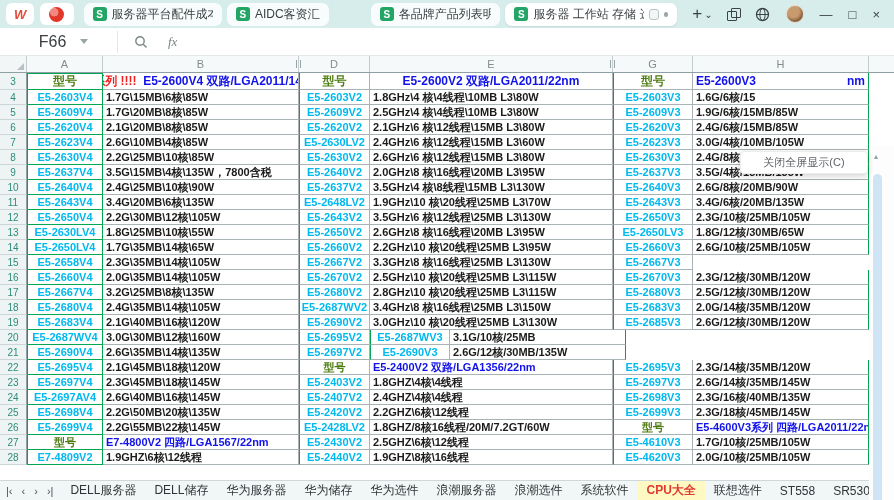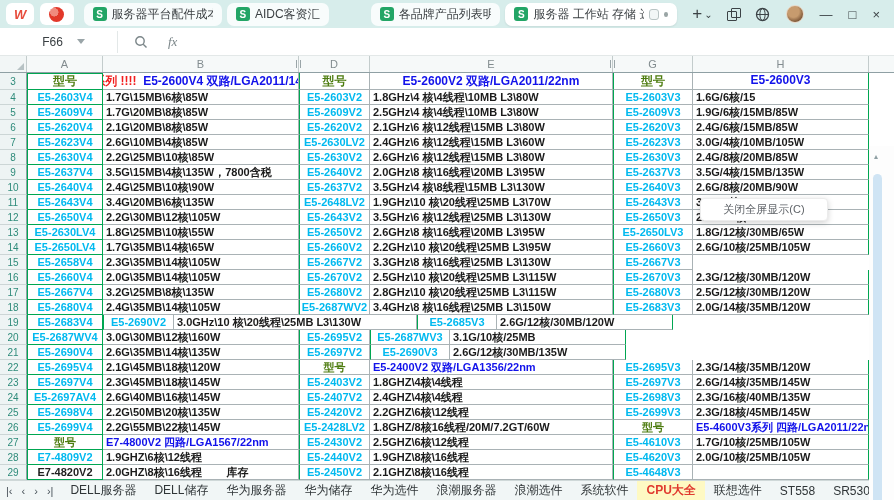--- a/index.html
+++ b/index.html
@@ -23,21 +23,21 @@
 .chev-btn { font-size:10px; color:#3c4346; margin-right:14px; }
 .win-ctrls { margin-left:auto; display:flex; align-items:center; gap:16px; padding-right:8px; }
 .boards-ic { position:relative; width:12px; height:12px; }
 .boards-ic:before { content:""; position:absolute; left:0; top:3px; width:8px; height:8px; border:1.4px solid #3c4346; border-radius:1px; background:#d7edeb; }
 .boards-ic:after { content:""; position:absolute; left:4px; top:0; width:8px; height:8px; border:1.4px solid #3c4346; border-radius:1px; }
 .avatar { width:18px; height:18px; border-radius:50%; background:radial-gradient(circle at 40% 35%, #c79b6e 40%, #7a5536 75%); border:1px solid #e8d9c8; }
 .wc { font-size:13px; color:#3c4346; line-height:1; cursor:pointer; }
 
 
 .fbar { height:28px; background:#fff; display:flex; align-items:center; border-bottom:1px solid #e3e8e8; }
-.namebox { width:108px; height:22px; margin-left:10px; display:flex; align-items:center; justify-content:center; gap:14px; font-size:12px; color:#3a4043; border-right:1px solid #e3e8e8; }
+.namebox { width:108px; height:22px; margin-left:10px; display:flex; align-items:center; justify-content:center; gap:14px; font-size:16px; color:#3a4043; border-right:1px solid #e3e8e8; }
 .nb-chev { width:0; height:0; border-left:4px solid transparent; border-right:4px solid transparent; border-top:5px solid #9aa5a8; }
 .fx-wrap { display:flex; align-items:center; gap:20px; padding-left:16px; color:#7b8689; }
 .fx-txt { font-style:italic; font-size:13px; font-family:"Liberation Serif",serif; }
 .f-input { flex:1; height:100%; }
 
 
 .colhead { height:17px; display:flex; background:#f6f9f9; border-bottom:1px solid #8fa0a4; font-size:11px; color:#828c8f; position:relative; }
 .ch { display:flex; align-items:center; justify-content:center; border-right:1px solid #c3cccc; }
 .corner { width:27px; position:relative; background:#f2f6f6; }
 .corner:after { content:""; position:absolute; right:2px; bottom:2px; border-left:7px solid transparent; border-bottom:7px solid #b7c2c4; }
@@ -56,30 +56,30 @@
 .col-d { width:71px; border-left:1px solid #00a651; }
 .col-e { width:243px; }
 .col-g { width:80px; border-left:1px solid #00a651; }
 .col-h { width:176px; border-right:1px solid #00a651; }
 .s-model { color:#00b9ef; justify-content:center; }
 .s-dark  { color:#1f1f1f; justify-content:center; }
 .s-label { color:#4d7c0f; justify-content:center; }
 .s-series { color:#1212ea; padding:0 3px; }
 .s-series-c { color:#1212ea; justify-content:center; }
 .s-spec { color:#1b1b1b; padding:0 3px; }
-.s-split { color:#1212ea; padding:0 3px; justify-content:space-between;flex-direction:column; }
+.s-split { color:#1212ea; padding:0 3px; justify-content:space-between; }
 .part-red { color:#f21d1d; }
 
 
 .vscroll { position:absolute; left:869px; top:73px; width:25px; height:407px; background:#fdfdfd; }
 .vthumb { position:absolute; left:4px; top:28px; width:9px; height:330px; background:#cfe4f4; border-radius:5px; }
 .varrow { position:absolute; left:5px; font-size:8px; color:#8fa0a4; }
 
 
-.tooltip { position:absolute; left:700px; top:78px; width:128px; height:23px; background:#fff; border:1px solid #ececec; border-radius:4px; box-shadow:0 2px 6px rgba(0,0,0,.18); display:flex; align-items:center; justify-content:center; font-size:11px; color:#5f6368; z-index:5;margin-top:47px; }
+.tooltip { position:absolute; left:740px; top:78px; width:128px; height:23px; background:#fff; border:1px solid #ececec; border-radius:4px; box-shadow:0 2px 6px rgba(0,0,0,.18); display:flex; align-items:center; justify-content:center; font-size:11px; color:#5f6368; z-index:5; }
 
 
 .sheetbar { height:20px; background:#f1f6f6; border-top:1px solid #cfd8d8; display:flex; align-items:center; font-size:12px; color:#2f3537; }
 .snav { display:flex; gap:9px; padding:0 8px 0 6px; color:#4a5употре558; font-size:11px; color:#49535a; }
 .snav span { cursor:pointer; }
 .stab { padding:0 9px; height:100%; display:flex; align-items:center; cursor:pointer; white-space:nowrap; }
 .stab.active { background:#fef9c3; color:#e03a2f; font-weight:bold; }
 </style>
 </head>
 <body>
@@ -294,20 +294,21 @@
         <div class="cell col-a s-model">E5-2680V4</div>
         <div class="cell col-b s-spec">2.4G\35MB\14核\105W</div>
         <div class="cell col-d s-model">E5-2687WV2</div>
         <div class="cell col-e s-spec">3.4GHz\8 核\16线程\25MB L3\150W</div>
         <div class="cell col-g s-model">E5-2683V3</div>
         <div class="cell col-h s-spec">2.0G/14核/35MB/120W</div>
       </div>
       <div class="grow">
         <div class="rn">19</div>
         <div class="cell col-a s-model">E5-2683V4</div>
+        <div class="cell col-b s-spec">2.1G\40MB\16核\120W</div>
         <div class="cell col-d s-model">E5-2690V2</div>
         <div class="cell col-e s-spec">3.0GHz\10 核\20线程\25MB L3\130W</div>
         <div class="cell col-g s-model">E5-2685V3</div>
         <div class="cell col-h s-spec">2.6G/12核/30MB/120W</div>
       </div>
       <div class="grow">
         <div class="rn">20</div>
         <div class="cell col-a s-model">E5-2687WV4</div>
         <div class="cell col-b s-spec">3.0G\30MB\12核\160W</div>
         <div class="cell col-d s-model">E5-2695V2</div>
@@ -377,29 +378,20 @@
         <div class="cell col-h s-spec">1.7G/10核/25MB/105W</div>
       </div>
       <div class="grow">
         <div class="rn">28</div>
         <div class="cell col-a s-model">E7-4809V2</div>
         <div class="cell col-b s-spec">1.9GHZ\6核\12线程</div>
         <div class="cell col-d s-model">E5-2440V2</div>
         <div class="cell col-e s-spec">1.9GHZ\8核\16线程</div>
         <div class="cell col-g s-model">E5-4620V3</div>
         <div class="cell col-h s-spec">2.0G/10核/25MB/105W</div>
-      </div>
-      <div class="grow">
-        <div class="rn">29</div>
-        <div class="cell col-a s-dark">E7-4820V2</div>
-        <div class="cell col-b s-spec">2.0GHZ\8核\16线程        库存</div>
-        <div class="cell col-d s-model">E5-2450V2</div>
-        <div class="cell col-e s-spec">2.1GHZ\8核\16线程</div>
-        <div class="cell col-g s-model">E5-4648V3</div>
-        <div class="cell col-h s-spec"></div>
       </div>
     </div>
   <div class="vscroll">
     <span class="varrow" style="top:6px">▴</span>
     <div class="vthumb"></div>
 
   </div>
   <div class="tooltip">关闭全屏显示(C)</div>
 </div>
 

